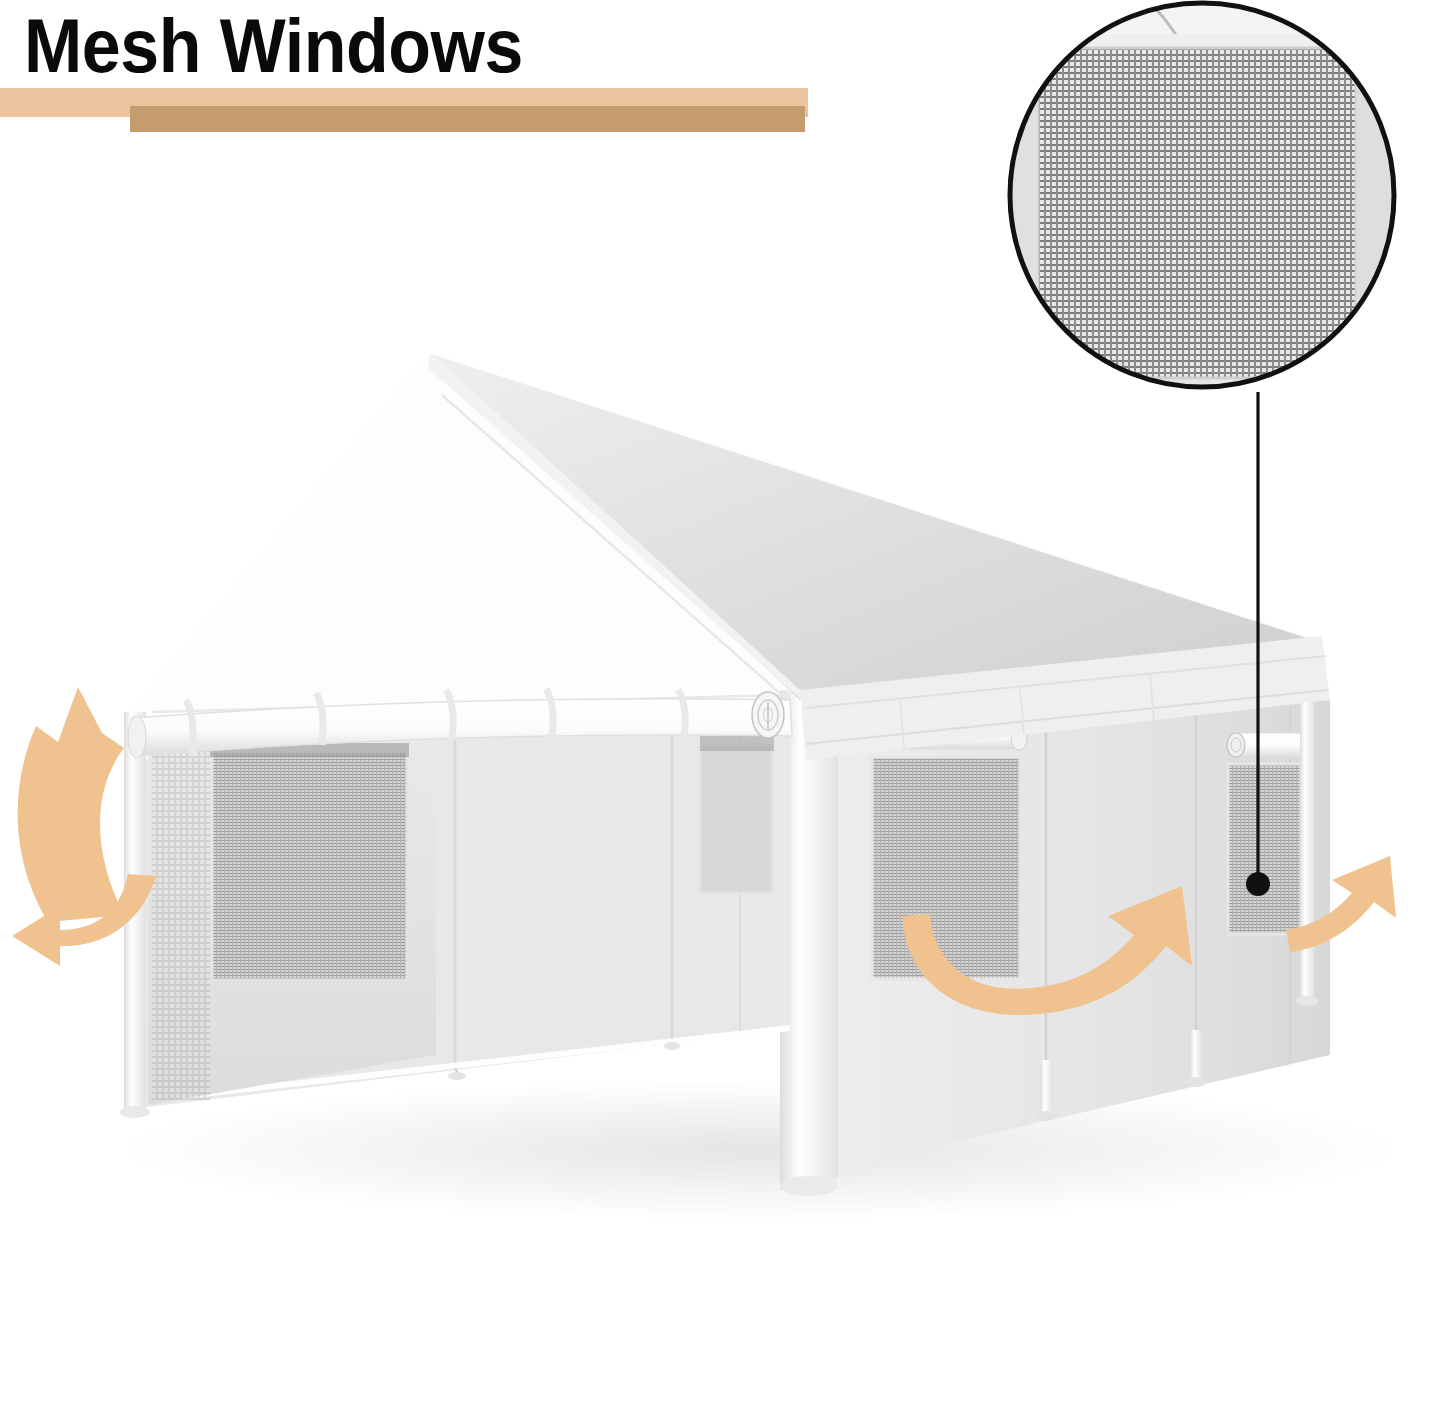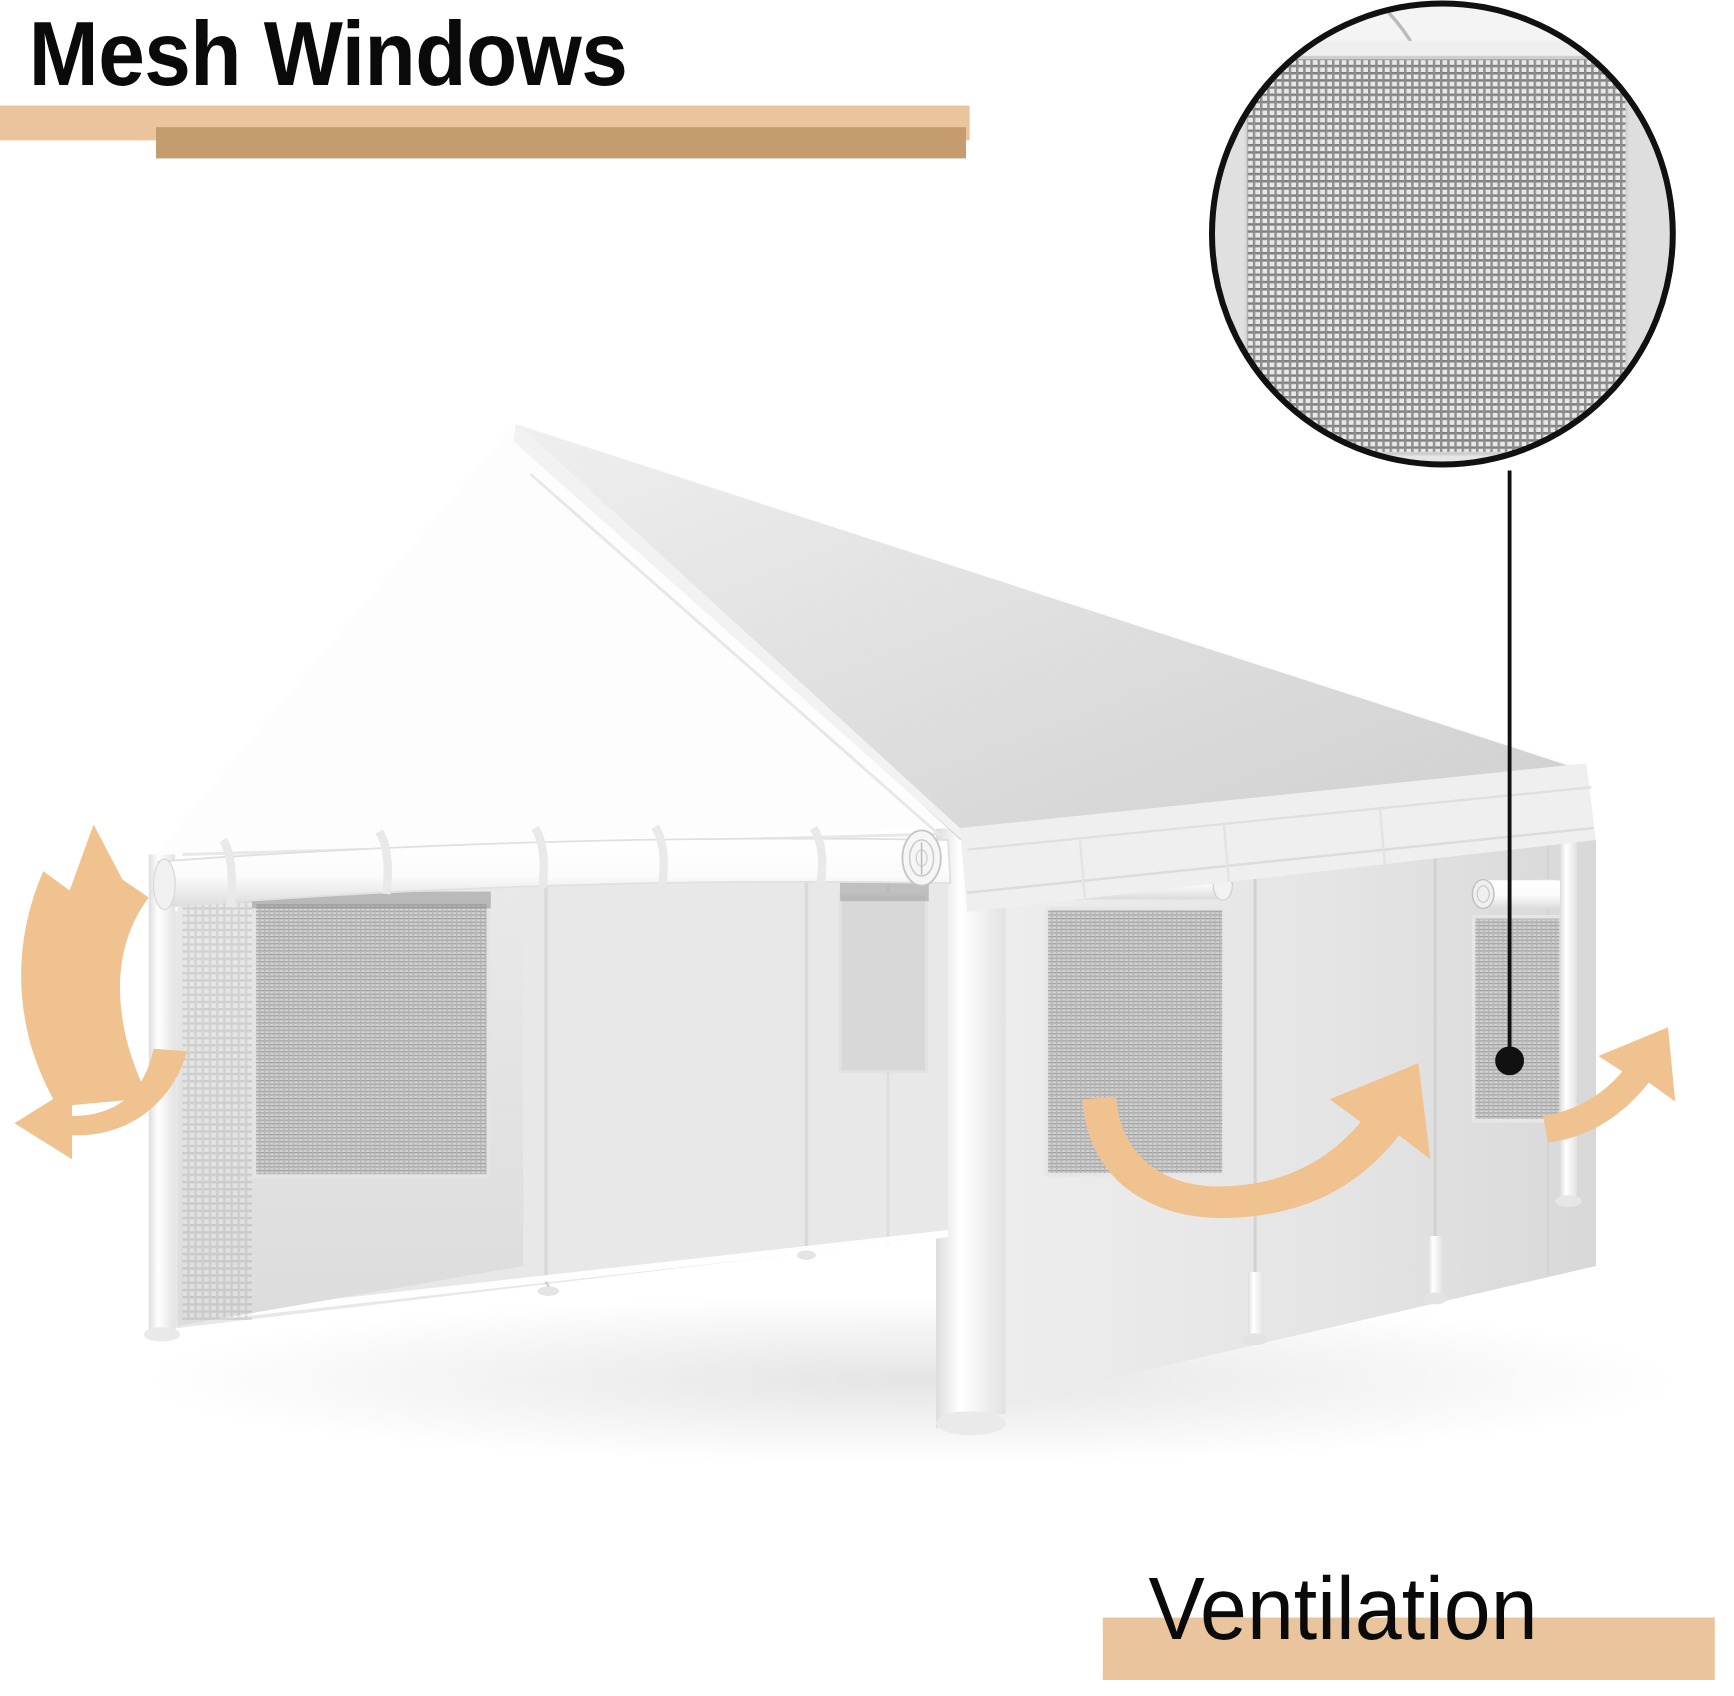--- a/index.html
+++ b/index.html
@@ -311,18 +311,14 @@
 
     </svg>
   </div>
 
   <div class="title-block-tl">
     <div class="bar-light-tl"></div>
     <div class="bar-dark-tl"></div>
     <div class="title-text-tl">Mesh Windows</div>
   </div>
 
-  <div class="title-block-br">
-    <div class="bar-light-br"></div>
-    <div class="title-text-br">Ventilation</div>
-  </div>
 
 </div>
 
 </body></html>

